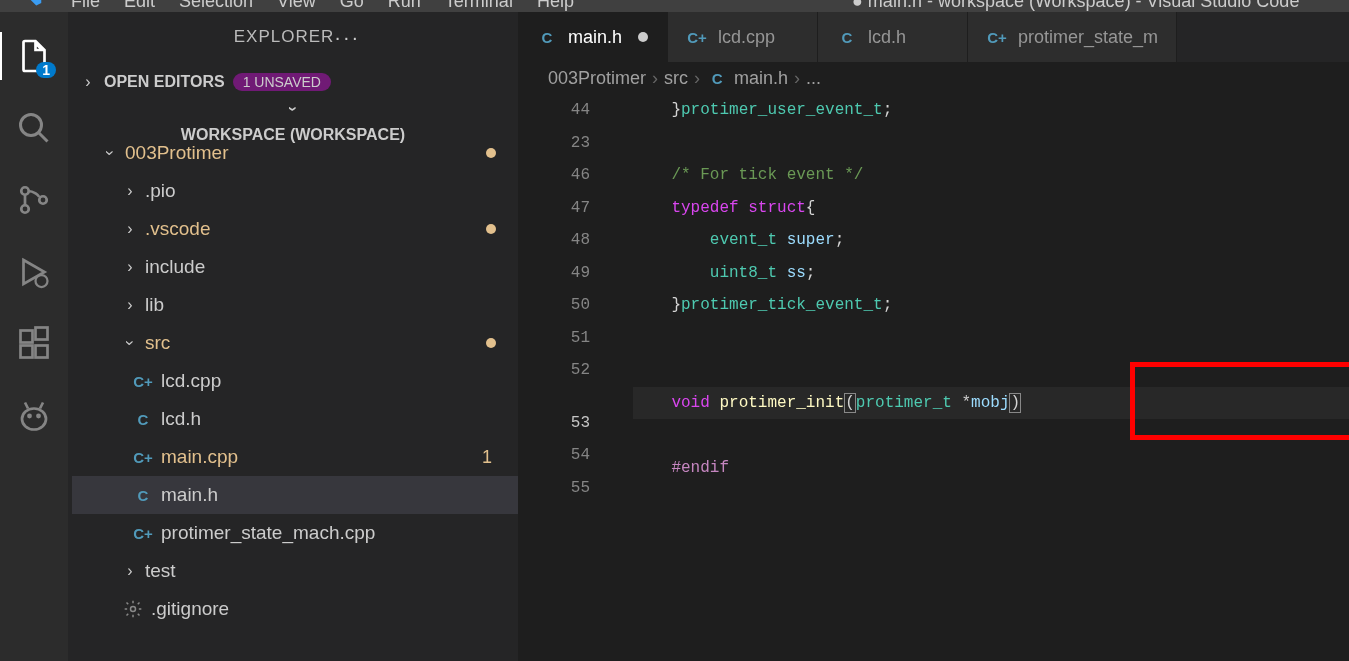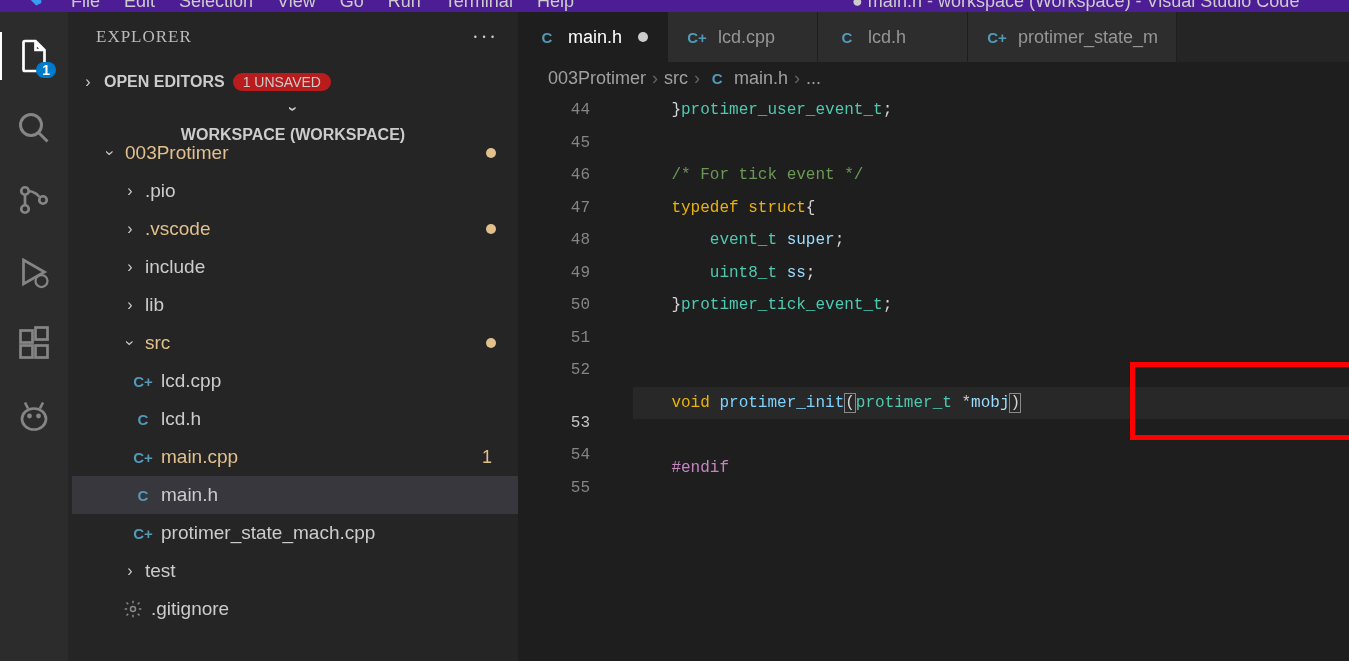--- a/index.html
+++ b/index.html
@@ -7,21 +7,21 @@
       font-family: 'Segoe UI', -apple-system, sans-serif;
       background: #1e1e1e;
       color: #cccccc;
       width: 1349px;
       height: 661px;
       overflow: hidden;
       font-size: 16px;
     }
     .titlebar {
       height: 12px;
-      background: #4c1d95;
+      background: #404040;
       display: flex;
       align-items: flex-start;
       color: #cccccc;
       overflow: hidden;
       position: relative;
     }
     .menubar {
       position: absolute;
       left: 60px;
       top: -9px;
@@ -38,29 +38,29 @@
     
     .main-area { display:flex; height: calc(100% - 12px); }
     
     .activity-bar { width:68px; background:#2c2c2c; display:flex; flex-direction:column; align-items:center; padding-top:20px; gap:24px;}
     .ab-item { width:48px; height:48px; display:flex; align-items:center; justify-content:center; cursor:pointer; color:#858585; position:relative;}
     .ab-item.active { color:#fff; }
     .ab-item.active::before { content:''; position:absolute; left:-10px; top:0; width:2px; height:48px; background:#fff; }
     .badge { position:absolute; bottom:2px; right:2px; background:#007acc; color:#fff; border-radius:10px; font-size:14px; padding:0 6px; min-width:18px; text-align:center; font-weight:600;}
     
     .sidebar { width:450px; background:#252526; display:flex; flex-direction:column; }
-    .sb-header { display:flex; justify-content:space-between; align-items:center; padding:10px 20px 10px 28px; height:50px;font-family:Liberation Serif, serif;}
+    .sb-header { display:flex; justify-content:center; align-items:center; padding:10px 20px 10px 28px; height:50px;}
     .sb-title { font-size:17px; letter-spacing:1px; color:#bbbbbb;}
     .sb-dots { color:#ccc; font-size:20px; letter-spacing:2px; cursor:pointer;}
     
     .sb-section { padding:4px 0;}
     .sb-section-row { display:flex; align-items:center; padding:2px 12px; cursor:pointer; height:32px; gap:8px;}
     .sb-section-row.ws { font-weight:700; font-size:16px;flex-direction:column;}
     .chevron { width:16px; display:inline-block; text-align:center; font-size:16px;}
-    .unsaved-pill { background:#b91c1c; border-radius:10px; font-size:14px; padding:1px 10px;}
+    .unsaved-pill { background:#701a75; border-radius:10px; font-size:14px; padding:1px 10px;}
     
     .tree { padding-left:4px;}
     .tree-row { display:flex; align-items:center; height:38px; padding:0 14px 0 18px; cursor:pointer; gap:7px; font-size:19px; position:relative;}
     .tree-row.selected { background:#37373d;}
     .indent-1 { padding-left: 30px;}
     .indent-2 { padding-left: 50px;}
     .indent-3 { padding-left: 60px;}
     .folder-name { color:#cccccc;}
     .modified { color:#e2c08d !important;}
     .mod-dot { width:10px; height:10px; background:#e2c08d; border-radius:50%; margin-left:auto; margin-right:8px;}
@@ -81,24 +81,24 @@
     
     .code-area { flex:1; position:relative; font-family:'Consolas','Courier New',monospace; font-size:16px; line-height:32.5px; overflow:hidden;}
     .gutter { position:absolute; left:0; top:0; width:100px; text-align:right; padding-right:28px; color:#858585;}
     .gutter div { height:32.5px;}
     .code-lines { padding-left:115px; white-space:pre;}
     .code-lines > div { height:32.5px;}
     .highlight-line { background:#282828;}
     .red-box { position:absolute; border:5px solid #ff0000; pointer-events:none;}
     
     .tk-comment { color:#6a9955;}
-    .tk-keyword { color:#eab308;}
+    .tk-keyword { color:#d946ef;}
     .tk-type { color:#4ec9b0;}
     .tk-var { color:#9cdcfe;}
-    .tk-func { color:#7dd3fc;}
+    .tk-func { color:#fef9c3;}
     .tk-pp { color:#c586c0;}
     .tk-punc { color:#d4d4d4;}
     .bracket-match { border:1px solid #888; }
     
     svg { fill: currentColor; }
   </style>
 </head>
 <body>
 
 <div class="titlebar">
@@ -283,21 +283,21 @@
       <span class="bc-sep">›</span>
       <span class="file-icon c-icon">C</span>
       <span>main.h</span>
       <span class="bc-sep">›</span>
       <span>...</span>
     </div>
 
     <div class="code-area">
       <div class="gutter" id="gutter">
           <div>44</div>
-          <div>45</div>
+          <div>23</div>
           <div>46</div>
           <div>47</div>
           <div>48</div>
           <div>49</div>
           <div>50</div>
           <div>51</div>
           <div>52</div>
           <div style="color: rgb(198, 198, 198); margin-top: 20px;">53</div>
           <div>54</div>
           <div>55</div>

